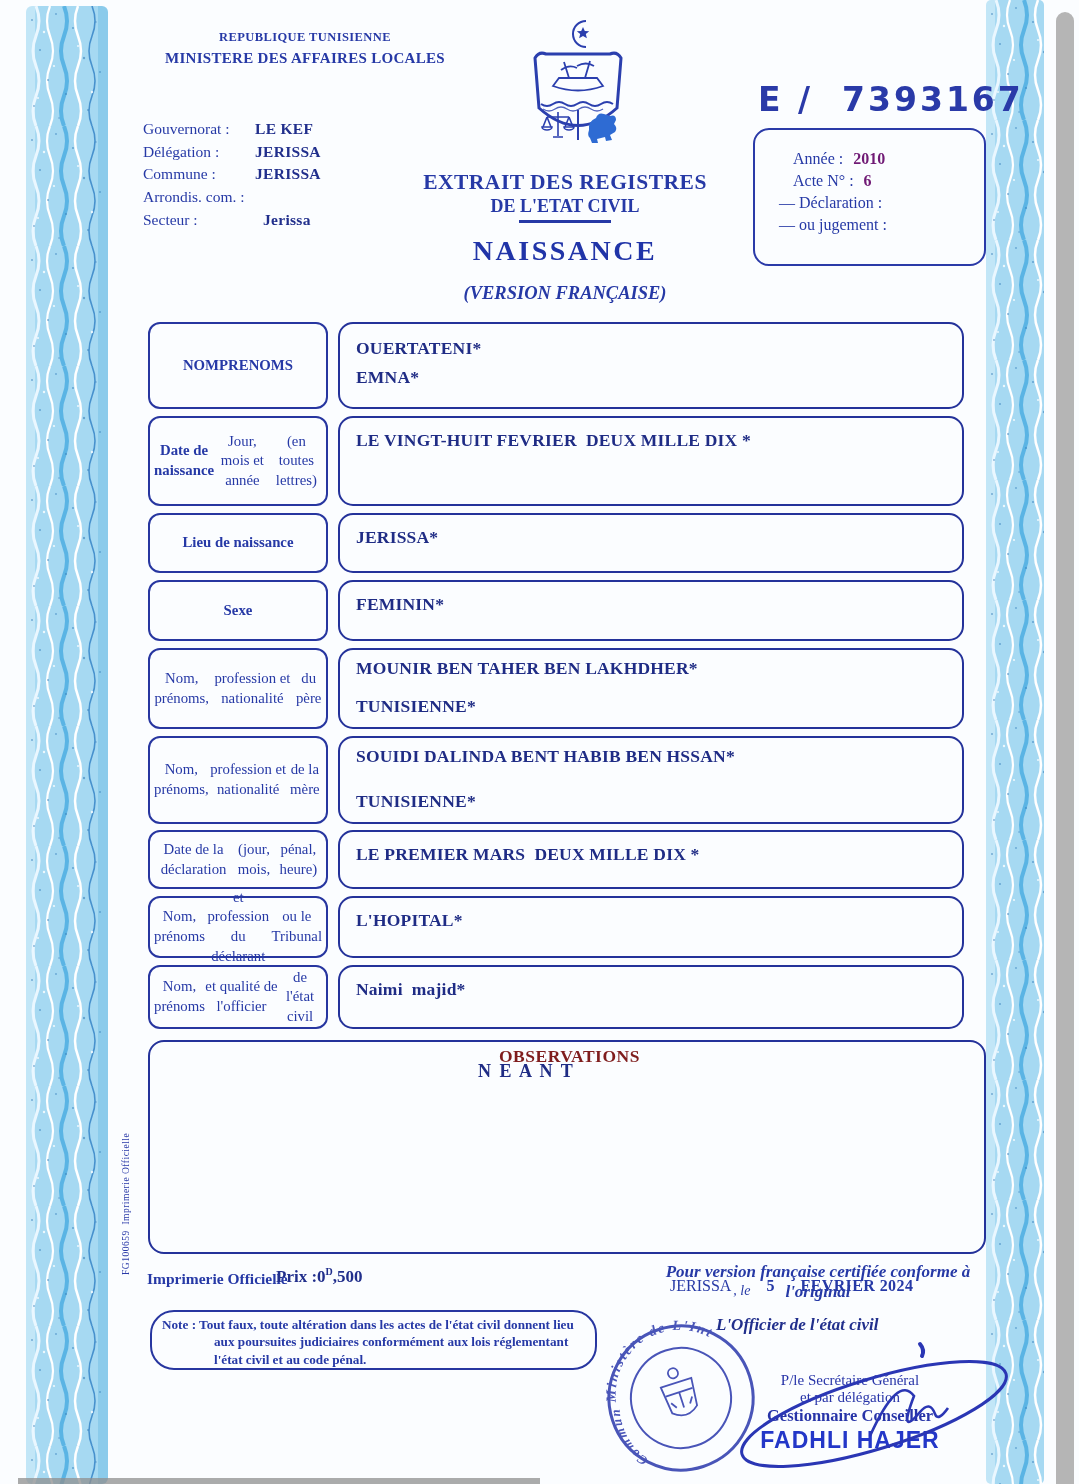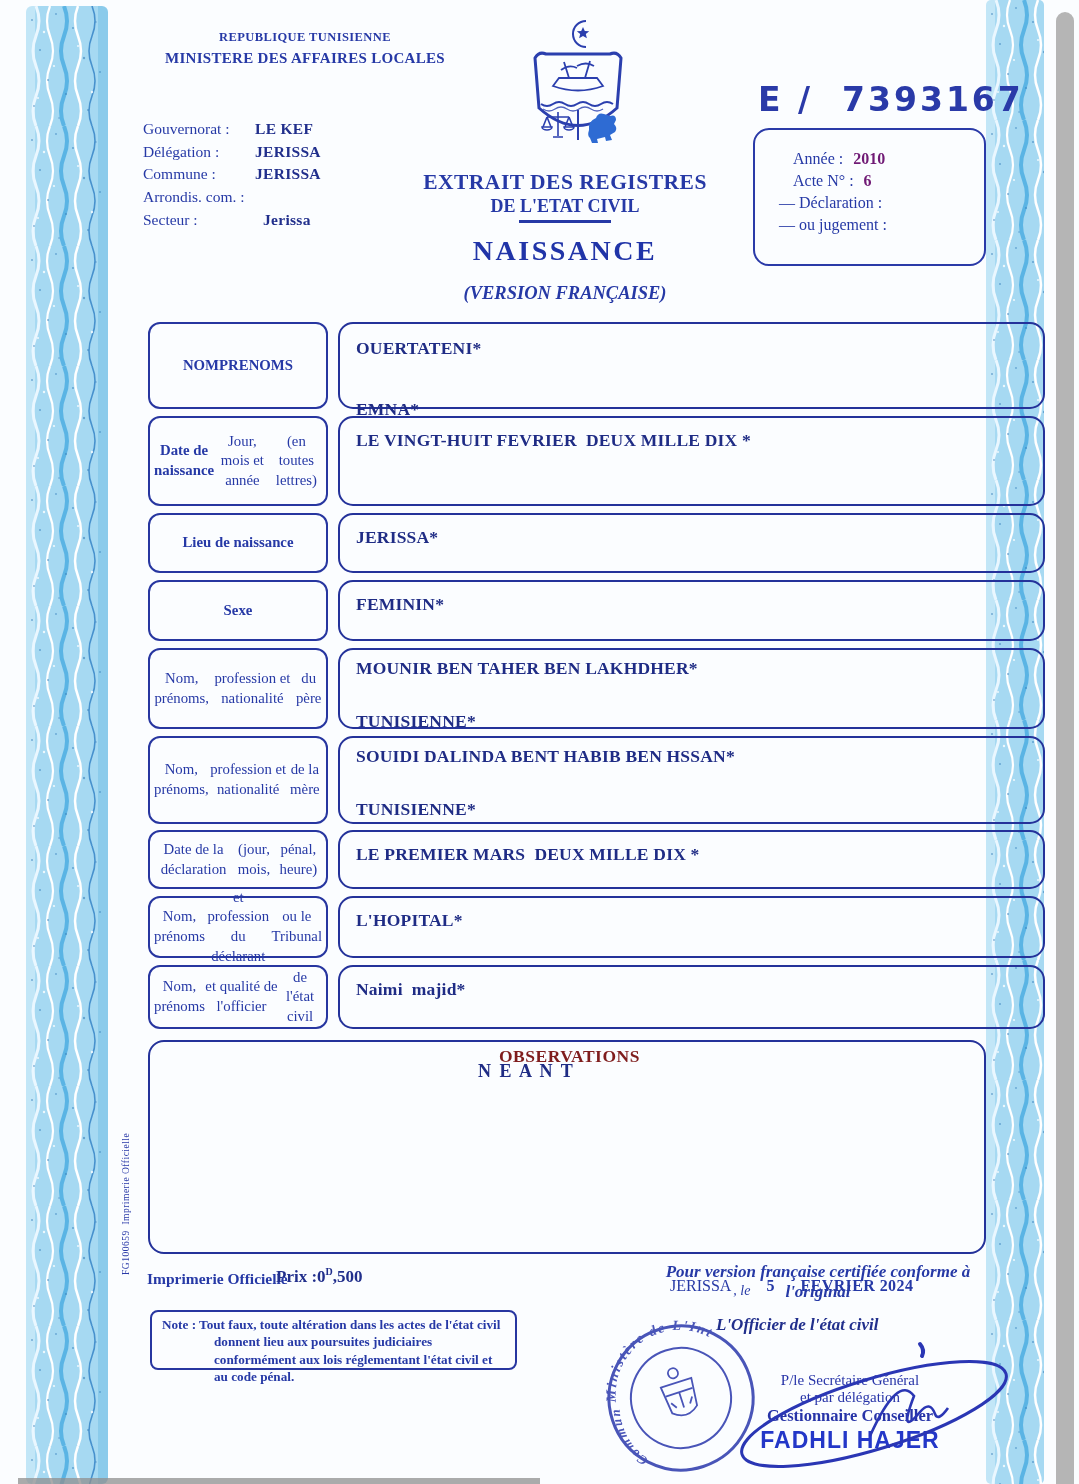--- a/index.html
+++ b/index.html
@@ -29,41 +29,41 @@
   .t-underline{width:92px;height:2.5px;background:#2639a6;margin:3px auto 0;}
   .t3{font-size:28px;font-weight:bold;letter-spacing:2.5px;margin-top:12px;color:#2034a8;}
   .t4{font-size:18.5px;font-weight:bold;font-style:italic;margin-top:16px;text-align:center;}
   
   .row{position:absolute;left:148px;width:838px;}
   .lbl{position:absolute;left:0;top:0;width:180px;height:100%;box-sizing:border-box;
        border:2.3px solid #2736a0;border-radius:12px;display:flex;flex-direction:row;
        justify-content:center;align-items:center;text-align:center;font-size:14.8px;
        line-height:1.32;padding:2px 4px;}
   .lbl .b{font-weight:bold;}
-  .val{position:absolute;left:190px;top:0;width:707px;height:100%;box-sizing:border-box;
+  .val{position:absolute;left:190px;top:0;width:626px;height:100%;box-sizing:border-box;
        border:2.3px solid #24329a;border-radius:15px;display:flex;flex-direction:column;
-       padding:8px 16px;font-size:17.5px;font-weight:bold;color:#1f2c85;letter-spacing:.2px;gap:32px;}
+       padding:8px 16px;font-size:17.5px;font-weight:bold;color:#1f2c85;letter-spacing:.2px;}
   .val.single{justify-content:flex-start;padding-top:12px;}
   .val.stack{padding-top:14px;}
   .val.stack .v2{margin-top:8px;}
   .val.spread{justify-content:space-between;padding-bottom:10px;}
   .obs-box{left:148px;top:1040px;width:838px;height:214px;border:2.3px solid #24329a;
            border-radius:16px;box-sizing:border-box;}
   .obs-title{position:absolute;left:349px;top:4px;font-size:17.5px;font-weight:bold;
              color:#7f1d1d;letter-spacing:.5px;}
   .obs-value{position:absolute;left:328px;top:19px;font-size:18px;font-weight:bold;
              color:#1f2c85;letter-spacing:2px;}
   
   .side-code{left:121px;top:1125px;height:150px;writing-mode:vertical-rl;
              transform:rotate(180deg);font-size:9.5px;color:#2a3aa8;letter-spacing:.5px;}
   .imprimerie{left:147px;top:1270px;font-size:15.5px;font-weight:bold;}
   .prix{left:276px;top:1266px;font-size:17px;font-weight:bold;color:#212f8c;}
   .prix sup{font-size:10px;}
-  .note-box{left:150px;top:1310px;width:367px;height:60px;border:2.2px solid #2736a0;
-            border-radius:8px;box-sizing:border-box;padding:4px 8px 16px 62px;
+  .note-box{left:150px;top:1310px;width:447px;height:60px;border:2.2px solid #2736a0;
+            border-radius:24px;box-sizing:border-box;padding:4px 8px 16px 62px;
             font-size:13.2px;font-weight:bold;line-height:1.32;text-indent:-52px;}
   .certify{left:648px;top:1262px;width:340px;text-align:center;font-size:17px;
            font-style:italic;font-weight:bold;}
   .dateline{left:670px;top:1277px;display:flex;align-items:baseline;font-size:16px;}
   .dateline .le{font-style:italic;font-size:14px;position:relative;top:4px;margin-left:2px;}
   .dateline .day{margin-left:16px;font-weight:bold;}
   .dateline .my{margin-left:26px;font-weight:bold;letter-spacing:.4px;}
   .officier{left:716px;top:1315px;font-size:17px;font-weight:bold;font-style:italic;color:#212f8c;}
   .signblock{left:742px;top:1372px;width:216px;text-align:center;color:#2734a8;}
   .signblock .s1{font-size:15px;}

